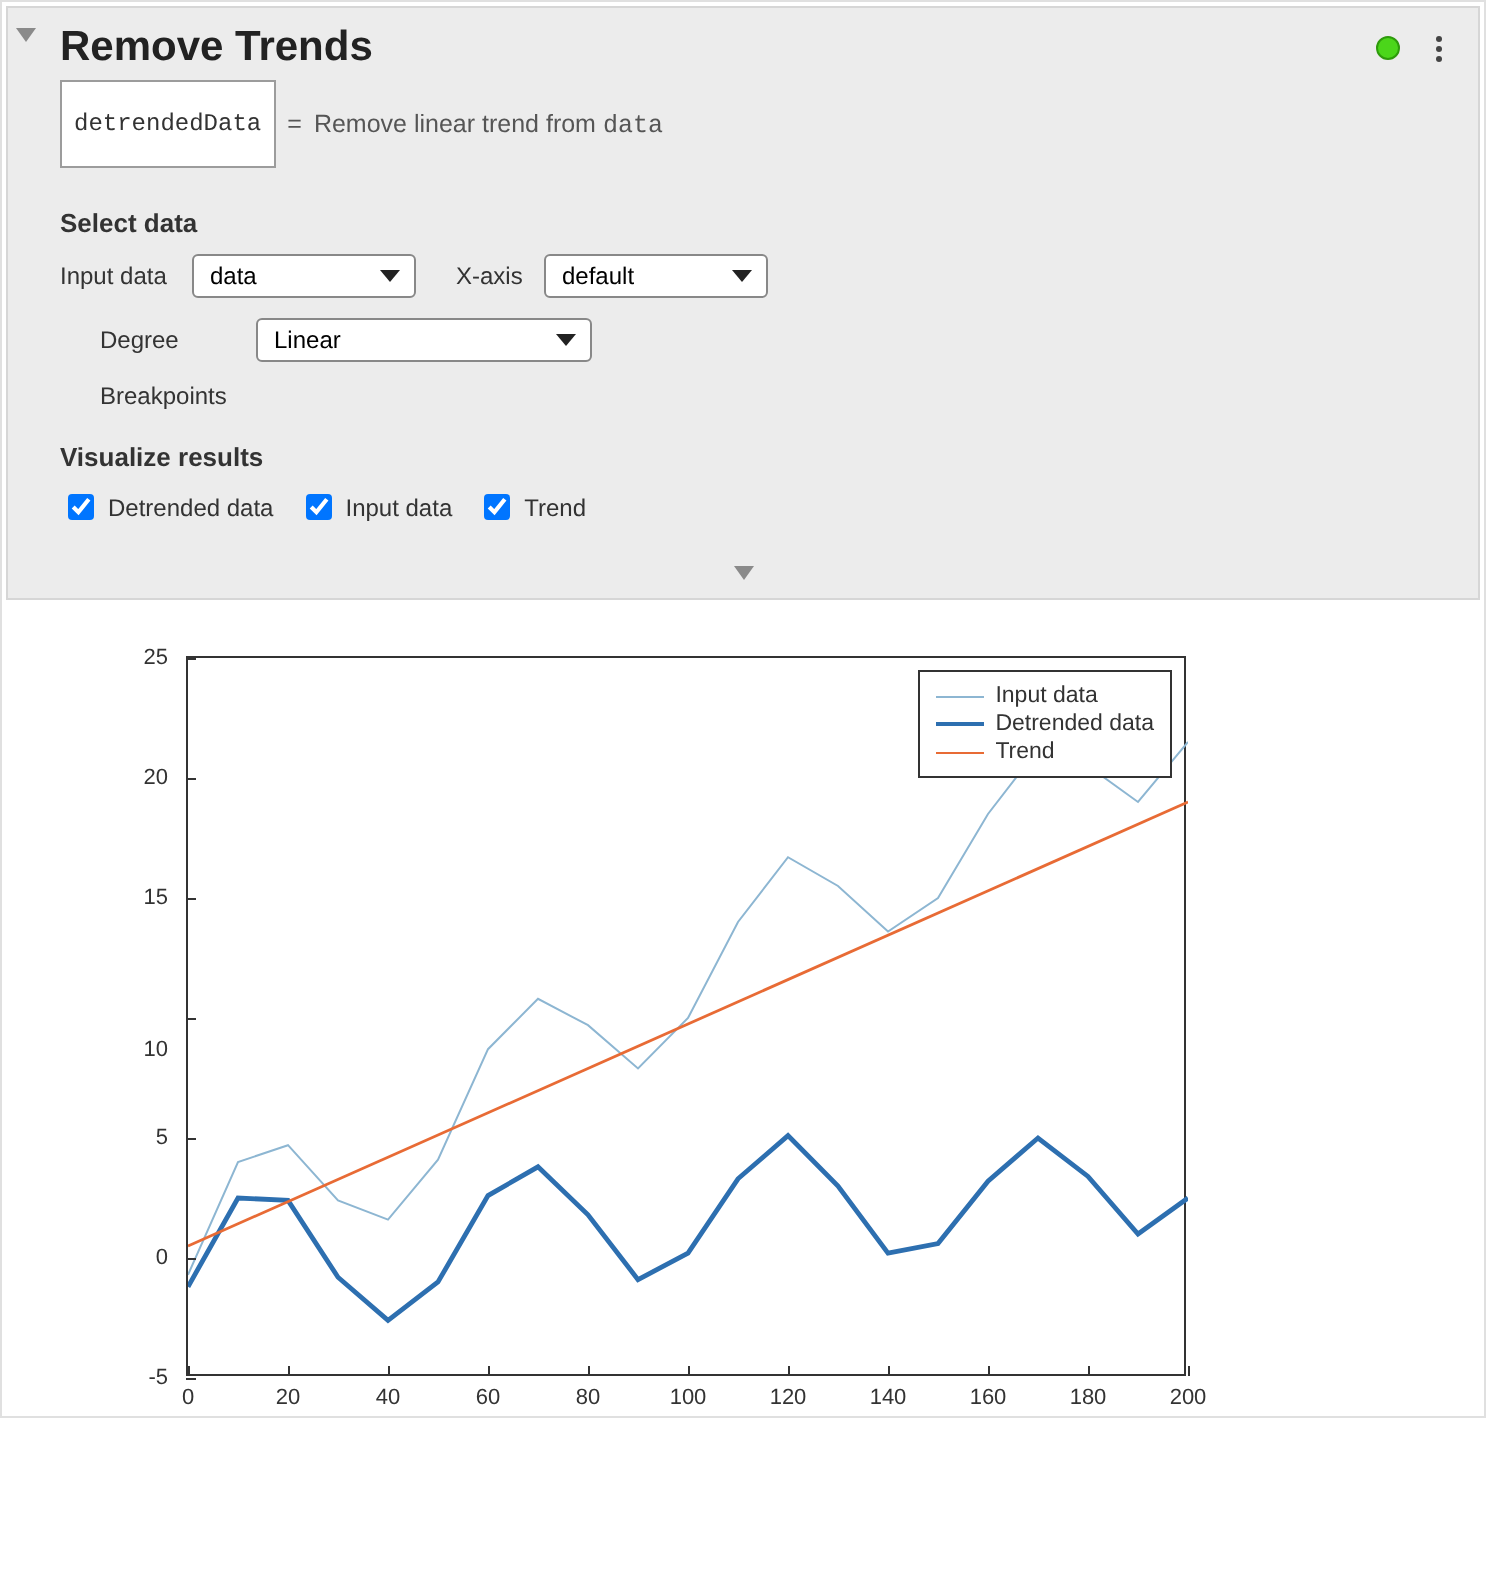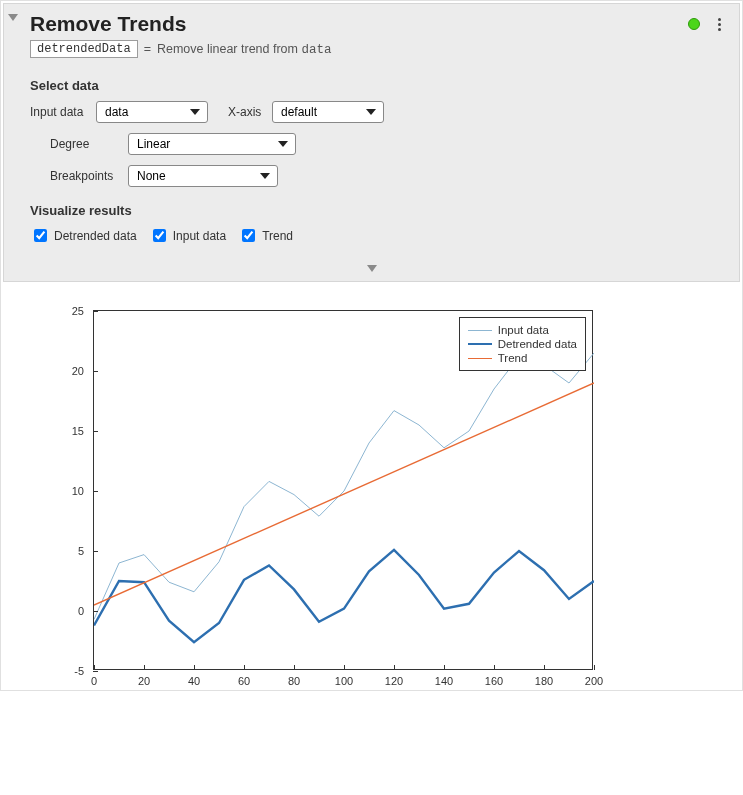--- a/index.html
+++ b/index.html
@@ -11,21 +11,21 @@
   .panel { background: #ececec; border: 1px solid #d6d6d6; position: relative; }
 
   .panel-header { display: flex; align-items: center; padding: 8px 12px 4px 12px; }
   .collapse-tri { position: absolute; left: 4px; top: 10px; width: 0; height: 0; border-left: 5px solid transparent; border-right: 5px solid transparent; border-top: 7px solid #8a8a8a; }
   .title { font-size: 21px; font-weight: bold; flex: 1; margin-left: 14px; color: #222; }
   .status-dot { width: 12px; height: 12px; border-radius: 50%; background: #4bd61a; border: 1px solid #2e9b0b; margin-right: 12px; }
   .kebab { display: flex; flex-direction: column; gap: 2px; padding: 2px 6px; cursor: pointer; }
   .kebab span { width: 3px; height: 3px; background: #444; border-radius: 50%; display: block; }
 
   .assign-row { display: flex; align-items: center; gap: 6px; padding: 0 12px 10px 26px; font-size: 12.5px; color: #555; }
-  .varbox { border: 1px solid #9c9c9c; background: #fff; padding: 1px 6px; font-family: "Courier New", monospace; font-size: 12px; color: #333; }
+  .varbox { border: 1px solid #9c9c9c; background: #fff; padding: 14px 6px; font-family: "Courier New", monospace; font-size: 12px; color: #333; }
   .mono { font-family: "Courier New", monospace; }
 
   .section-h { font-size: 13px; font-weight: bold; color: #333; padding: 10px 12px 4px 26px; }
   .row { display: flex; align-items: center; gap: 8px; padding: 4px 12px 6px 26px; }
   .lbl { font-size: 12px; color: #333; min-width: 58px; }
   .lbl-wide { min-width: 70px; margin-left: 20px; }
 
   .select-wrap { position: relative; display: inline-block; }
   .select-wrap select {
     appearance: none; -webkit-appearance: none; -moz-appearance: none;
@@ -109,24 +109,20 @@
 
     <div class="row">
       <span class="lbl lbl-wide">Degree</span>
       <span class="select-wrap sel-deg">
         <select><option>Linear</option></select>
         <span class="select-caret"></span>
       </span>
     </div>
     <div class="row">
       <span class="lbl lbl-wide">Breakpoints</span>
-      <span class="select-wrap sel-bp">
-        <select><option>None</option></select>
-        <span class="select-caret"></span>
-      </span>
     </div>
 
     <div class="section-h">Visualize results</div>
     <div class="checks">
       <label class="ck">
         <input type="checkbox" checked="" style="">
         <span>Detrended data</span>
       </label>
       <label class="ck">
         <input type="checkbox" checked="" style="">
@@ -163,21 +159,21 @@
               <span>Trend</span>
             </div>
         </div>
       <div class="ytick-mark" style="top: 359.5px;"></div>
           <div class="ytick-lbl" style="top: 360px; left: -34px;">-5</div>
           <div class="ytick-mark" style="top: 299.5px;"></div>
           <div class="ytick-lbl" style="top: 300px; left: -34px;">0</div>
           <div class="ytick-mark" style="top: 239.5px;"></div>
           <div class="ytick-lbl" style="top: 240px; left: -34px;">5</div>
           <div class="ytick-mark" style="top: 179.5px;"></div>
-          <div class="ytick-lbl" style="top: 180px; left: -34px;">10</div>
+          <div class="ytick-lbl" style="top: 196px; left: -34px;">10</div>
           <div class="ytick-mark" style="top: 119.5px;"></div>
           <div class="ytick-lbl" style="top: 120px; left: -34px;">15</div>
           <div class="ytick-mark" style="top: 59.5px;"></div>
           <div class="ytick-lbl" style="top: 60px; left: -34px;">20</div>
           <div class="ytick-mark" style="top: -0.5px;"></div>
           <div class="ytick-lbl" style="top: 0px; left: -34px;">25</div>
           <div class="xtick-mark" style="left: -0.5px;"></div>
           <div class="xtick-lbl" style="left: 0px;">0</div>
           <div class="xtick-mark" style="left: 49.5px;"></div>
           <div class="xtick-lbl" style="left: 50px;">20</div>

